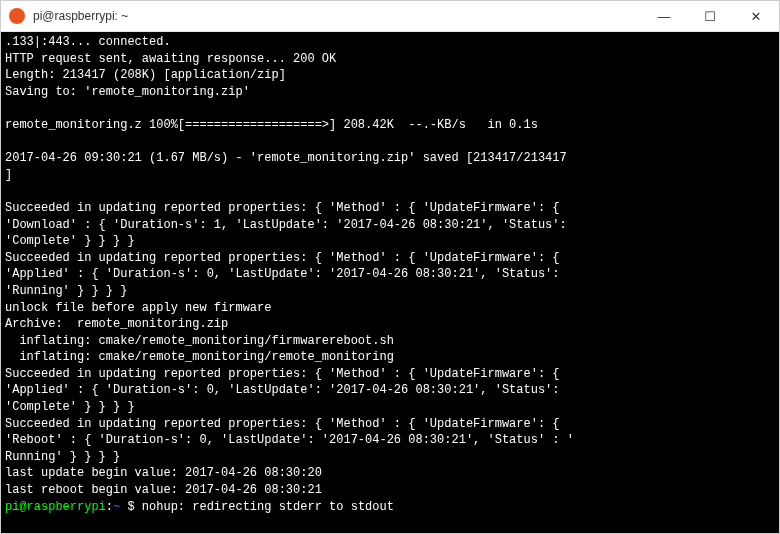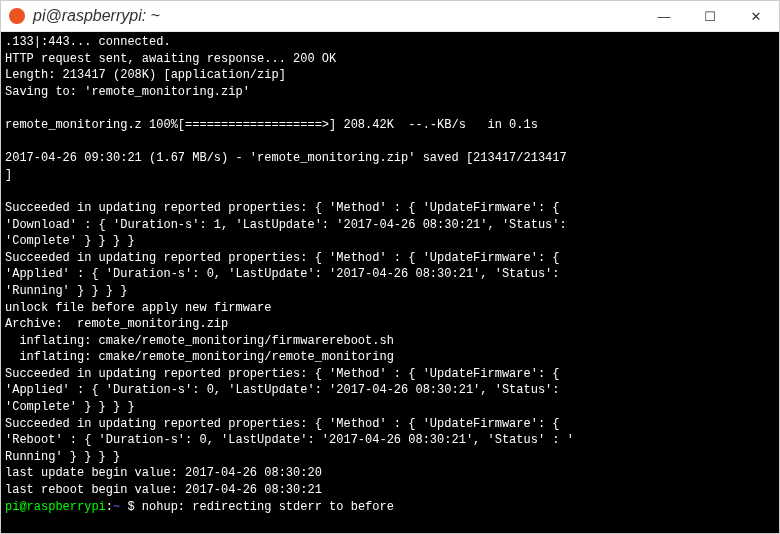--- a/index.html
+++ b/index.html
@@ -1,20 +1,20 @@
 <!DOCTYPE html>
 <html><head>
 <meta charset="utf-8">
 <style>
   * { margin: 0; padding: 0; box-sizing: border-box; }
   html, body { width: 780px; height: 534px; font-family: "Segoe UI", sans-serif; overflow: hidden; background: #fff; }
   .window { width: 780px; height: 534px; display: flex; flex-direction: column; border: 1px solid #ccc; }
   .titlebar { height: 31px; background: #ffffff; display: flex; align-items: center; padding-left: 8px; border-bottom: 1px solid #e5e5e5; }
   .titlebar-icon { width: 16px; height: 16px; border-radius: 50%; background: #e95420; margin-right: 8px; flex-shrink: 0; }
-  .titlebar-title { font-size: 16px; color: #333; flex: 1; font-style: italic; }
+  .titlebar-title { font-size: 12px; color: #333; flex: 1; }
   .win-controls { display: flex; height: 100%; }
   .win-btn { width: 46px; height: 100%; display: flex; align-items: center; justify-content: center; font-size: 13px; color: #333; }
   .win-btn.close { width: 46px; }
   .terminal { flex: 1; background: #000; color: #fff; font-family: "Consolas", "Courier New", monospace; font-size: 12px; line-height: 16.6px; padding: 2px 4px; white-space: pre; overflow: hidden; letter-spacing: 0px; }
   .green { color: #00ff00; text-align: center; }
   .blue  { color: #5c5cff; }
 </style>
 </head>
 <body>
 
@@ -51,15 +51,15 @@
   inflating: cmake/remote_monitoring/firmwarereboot.sh
   inflating: cmake/remote_monitoring/remote_monitoring
 Succeeded in updating reported properties: { 'Method' : { 'UpdateFirmware': {
 'Applied' : { 'Duration-s': 0, 'LastUpdate': '2017-04-26 08:30:21', 'Status':
 'Complete' } } } }
 Succeeded in updating reported properties: { 'Method' : { 'UpdateFirmware': {
 'Reboot' : { 'Duration-s': 0, 'LastUpdate': '2017-04-26 08:30:21', 'Status' : '
 Running' } } } }
 last update begin value: 2017-04-26 08:30:20
 last reboot begin value: 2017-04-26 08:30:21
-<span class="green">pi@raspberrypi</span><span>:</span><span class="blue">~ </span><span>$ </span><span>nohup: redirecting stderr to before</span></div>
+<span class="green">pi@raspberrypi</span><span>:</span><span class="blue">~ </span><span>$ </span><span>nohup: redirecting stderr to stdout</span></div>
 
 </div>
 
 </body></html>

